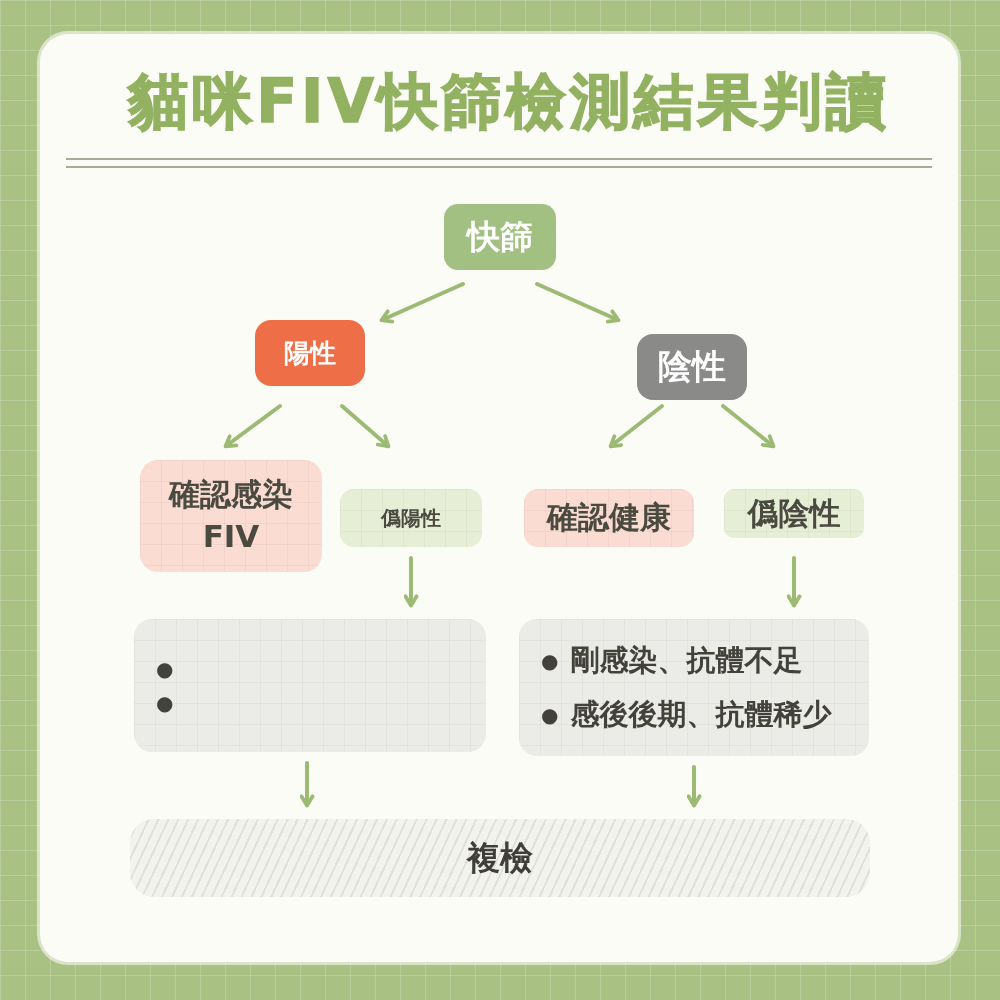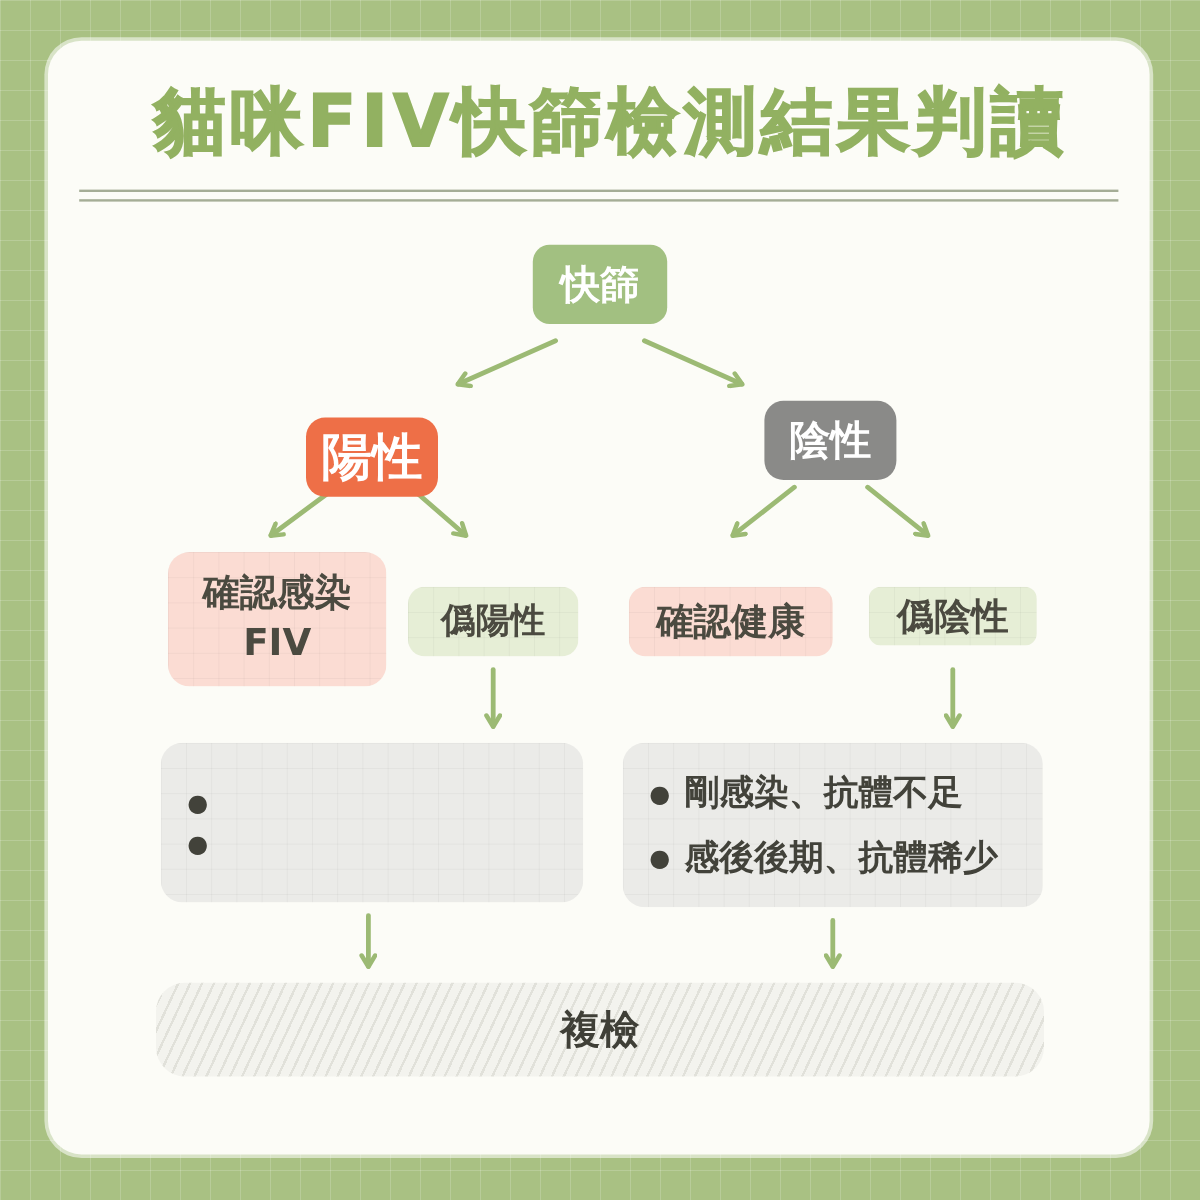--- a/index.html
+++ b/index.html
@@ -25,31 +25,31 @@
   }
   .divider{
     position:absolute;left:66px;top:158px;width:866px;height:6px;
     border-top:2px solid #a5ad96;border-bottom:2px solid #a5ad96;
   }
   .node{
     position:absolute;display:flex;align-items:center;justify-content:center;
     font-weight:bold;color:#fff;text-align:center;
   }
   .node-root{left:444px;top:204px;width:112px;height:66px;background:#a2c081;border-radius:14px;font-size:33px;}
-  .node-positive{left:255px;top:348px;width:110px;height:66px;background:#ee6f47;border-radius:16px;font-size:42px;}
+  .node-positive{left:255px;top:320px;width:110px;height:66px;background:#ee6f47;border-radius:16px;font-size:26px;}
   .node-negative{left:637px;top:334px;width:110px;height:66px;background:#8a8a88;border-radius:16px;font-size:34px;}
   .textured{
     background-image:
       linear-gradient(rgba(0,0,0,.035) 1px, transparent 1px),
       linear-gradient(90deg, rgba(0,0,0,.035) 1px, transparent 1px);
     background-size:21px 21px;
   }
   .node-dark-text{color:#4b4a40;}
   .node-confirm-fiv{left:140px;top:460px;width:182px;height:112px;background-color:#fbdcd3;border-radius:18px;font-size:31px;white-space:pre-line;line-height:1.35;}
-  .node-false-pos{left:340px;top:489px;width:142px;height:58px;background-color:#e6eed6;border-radius:14px;font-size:29px;}
+  .node-false-pos{left:340px;top:489px;width:142px;height:58px;background-color:#e6eed6;border-radius:14px;font-size:20px;}
   .node-confirm-healthy{left:524px;top:489px;width:170px;height:58px;background-color:#fbdcd3;border-radius:14px;font-size:31px;}
   .node-false-neg{left:724px;top:489px;width:140px;height:49px;background-color:#e6eed6;border-radius:10px;font-size:31px;}
   .reasons{
     position:absolute;background-color:#ebebe8;border-radius:18px;
     display:flex;flex-direction:column;justify-content:center;gap:14px;
     padding:0 22px;box-sizing:border-box;
     font-weight:bold;color:#42423a;font-size:29px;
   }
   .reasons-left{left:134px;top:619px;width:352px;height:133px;}
   .reasons-right{left:519px;top:619px;width:350px;height:137px;}

